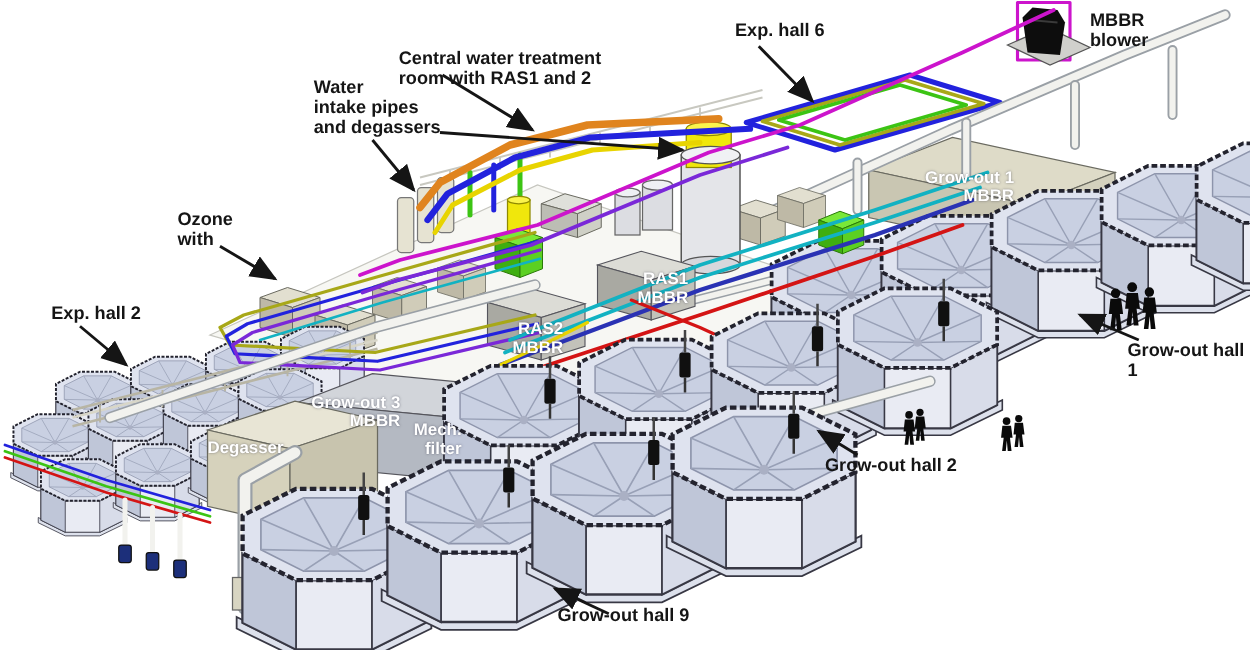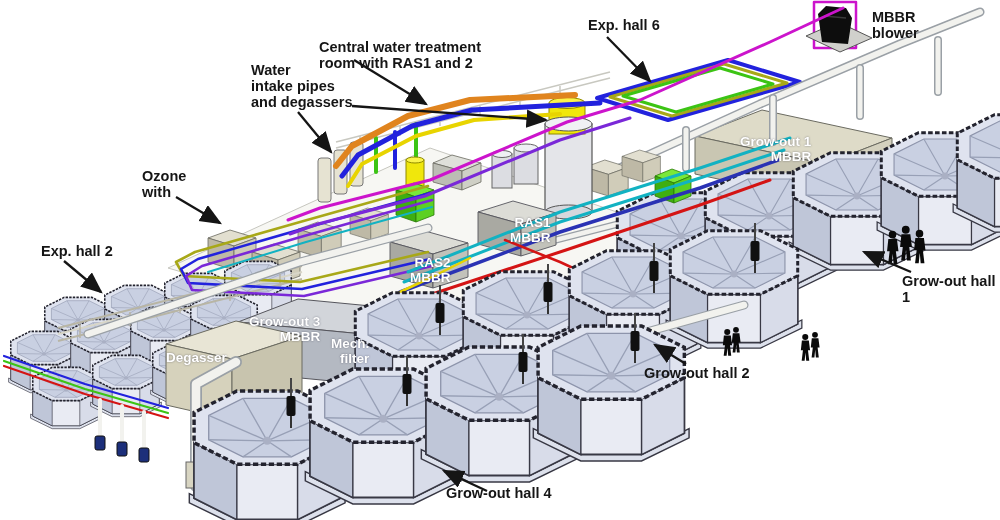--- a/index.html
+++ b/index.html
@@ -318,22 +318,22 @@
 <div class="lbl" style="left:588px;top:18px;">Exp. hall 6</div>
 <div class="lbl" style="left:872px;top:10px;">MBBR
 blower</div>
 <div class="lbl" style="left:251px;top:63px;">Water
 intake pipes
 and degassers</div>
 <div class="lbl" style="left:142px;top:169px;">Ozone
 with</div>
 <div class="lbl" style="left:41px;top:244px;">Exp. hall 2</div>
 <div class="lbl" style="left:870px;top:274px;margin-left:32px;">Grow-out hall 1</div>
-<div class="lbl" style="left:644px;top:366px;">Grow-out hall 2</div>
-<div class="lbl" style="left:446px;top:486px;">Grow-out hall 4</div>
+<div class="lbl" style="left:660px;top:366px;">Grow-out hall 2</div>
+<div class="lbl" style="left:446px;top:486px;">Grow-out hall 9</div>
 
 <div class="lblw" style="left:510px;top:215px;">RAS1
 MBBR</div>
 <div class="lblw" style="left:410px;top:255px;">RAS2
 MBBR</div>
 <div class="lblw" style="left:740px;top:134px;">Grow-out 1
 MBBR</div>
 <div class="lblw" style="left:249px;top:314px;">Grow-out 3
 MBBR</div>
 <div class="lblw" style="left:166px;top:350px;">Degasser</div>

